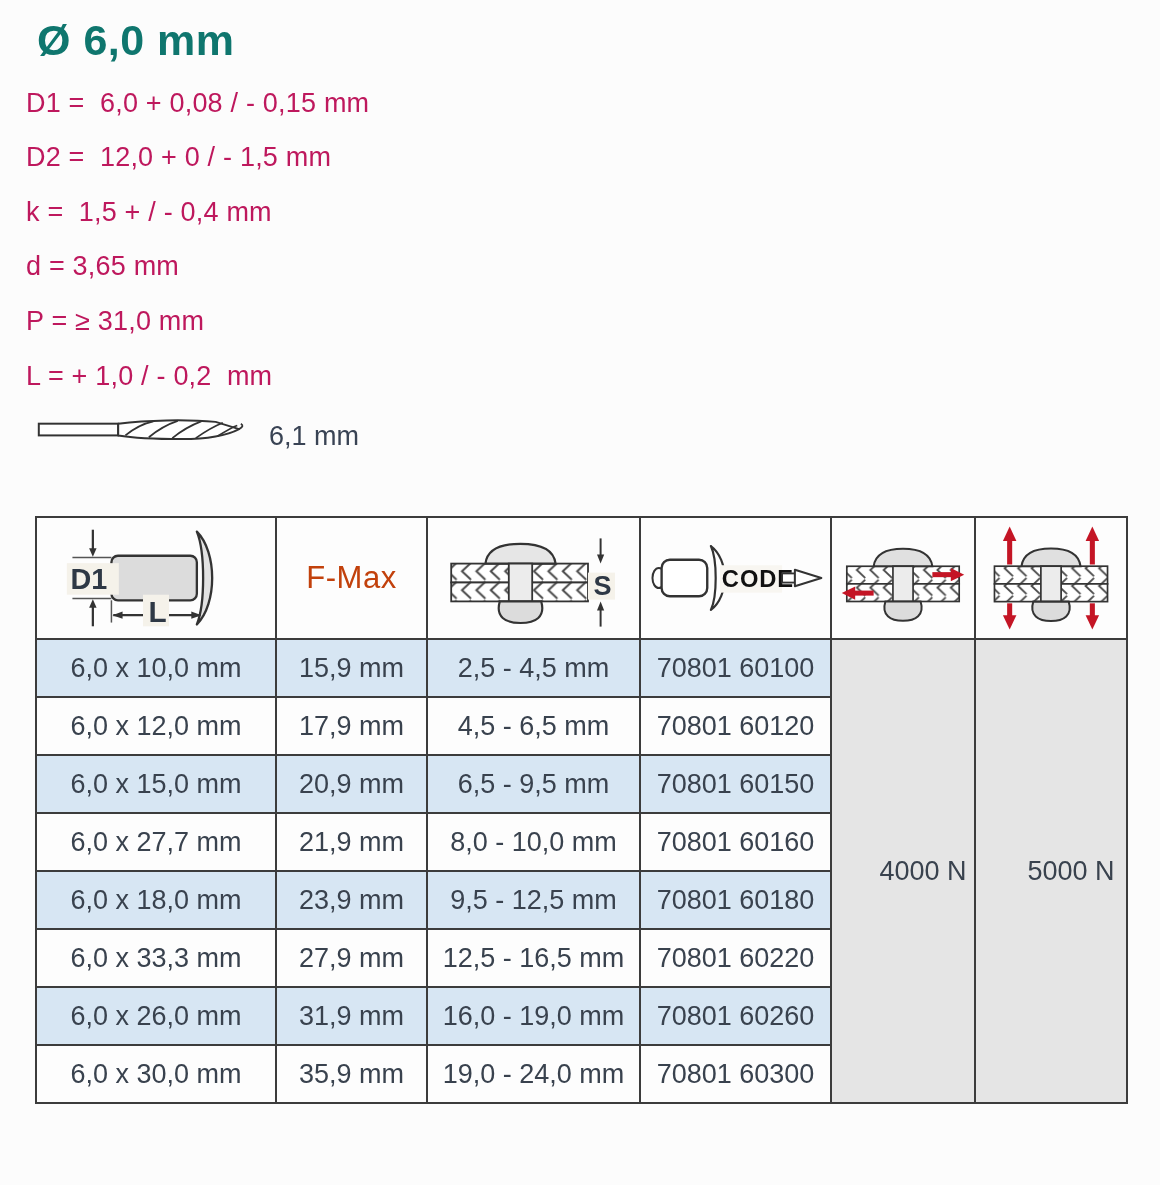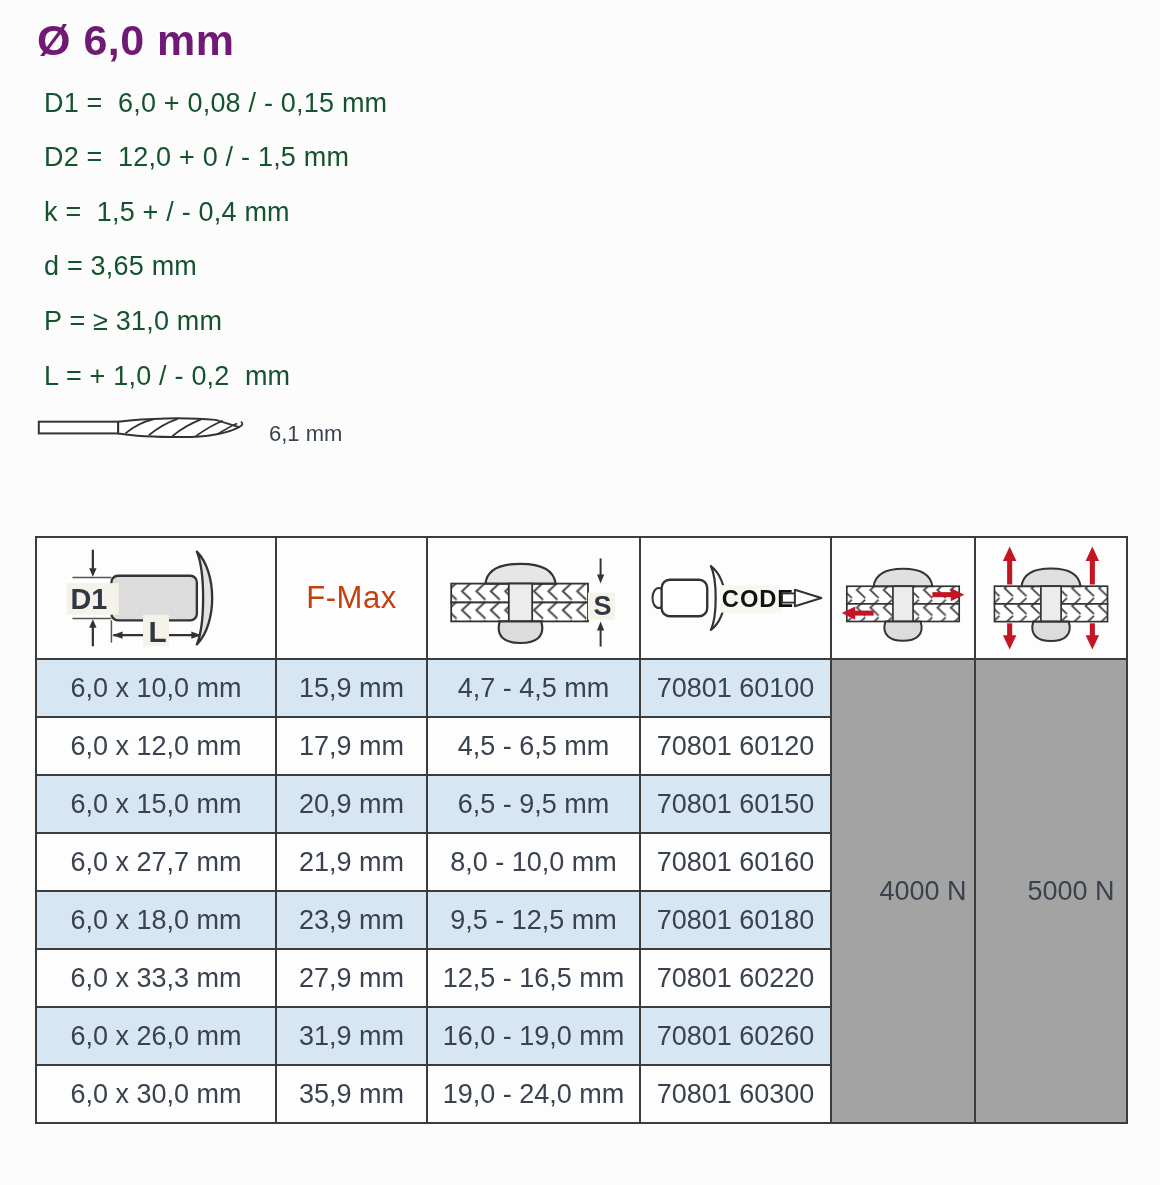--- a/index.html
+++ b/index.html
@@ -3,46 +3,46 @@
 <meta charset="utf-8">
 <style>
   * { margin:0; padding:0; box-sizing:border-box; }
   html,body { background:#fcfcfc; }
   body {
     width:1160px; height:1185px; position:relative; overflow:hidden;
     font-family:"Liberation Sans", sans-serif; color:#3a4250;
   }
   .page-title {
     position:absolute; left:37px; top:16px;
-    font-size:43px; font-weight:800; color:#701a75; letter-spacing:.5px;
+    font-size:43px; font-weight:800; color:#0f766e; letter-spacing:.5px;
   }
   .spec-line {
-    position:absolute; left:44px;
-    font-size:27px; color:#14532d; white-space:pre; letter-spacing:.2px;
+    position:absolute; left:26px;
+    font-size:27px; color:#be185d; white-space:pre; letter-spacing:.2px;
   }
   .drill-row {
     position:absolute; left:37px; top:408px;
     display:flex; align-items:center; gap:20px;
   }
-  .drill-size { font-size:22px; color:#394354;margin-top:13px; }
-
-  .spec-table-wrap { position:absolute; left:35px; top:536px; }
+  .drill-size { font-size:27px; color:#394354;margin-top:13px; }
+
+  .spec-table-wrap { position:absolute; left:35px; top:516px; }
   table.spec-table {
     border-collapse:collapse; table-layout:fixed; width:1091px;
     border:2px solid #333;
   }
   .spec-table th, .spec-table td {
     border:2px solid #3c3c3c; text-align:center; vertical-align:middle;
     padding:0;
   }
   .spec-table thead th { height:122px; background:#fdfdfd; }
   .spec-table tbody td { height:58px; font-size:27px; color:#39424e; }
   tbody tr:nth-child(odd) td.data-cell { background:#d7e6f3; }
   tbody tr:nth-child(even) td.data-cell { background:#fdfdfd; }
-  td.strength-cell { background:#a3a3a3; font-size:28px; color:#39424e;padding-left:40px; }
+  td.strength-cell { background:#e5e5e5; font-size:28px; color:#39424e;padding-left:40px; }
   .fmax-label { font-size:31px; color:#c2410c; font-weight:500; letter-spacing:.5px; }
   svg { display:block; margin:0 auto; }
   svg text { font-family:"Liberation Sans", sans-serif; }
   .hidden-defs { position:absolute; width:0; height:0; }
 </style>
 </head>
 <body>
 
 <svg class="hidden-defs" aria-hidden="true">
   <defs>
@@ -166,21 +166,21 @@
             <line x1="124" y1="94" x2="124" y2="110" stroke="#c41525" stroke-width="6"></line>
             <path d="M116,108 L124,125 L132,108 Z" fill="#c41525"></path>
           </svg>
         </th>
       </tr>
     </thead>
     <tbody>
       <tr>
         <td class="data-cell">6,0 x 10,0 mm</td>
         <td class="data-cell">15,9 mm</td>
-        <td class="data-cell">4,7 - 4,5 mm</td>
+        <td class="data-cell">2,5 - 4,5 mm</td>
         <td class="data-cell">70801 60100</td>
         <td class="strength-cell" rowspan="8">4000 N</td>
         <td class="strength-cell" rowspan="8">5000 N</td>
       </tr>
       <tr>
         <td class="data-cell">6,0 x 12,0 mm</td>
         <td class="data-cell">17,9 mm</td>
         <td class="data-cell">4,5 - 6,5 mm</td>
         <td class="data-cell">70801 60120</td>
       </tr>

